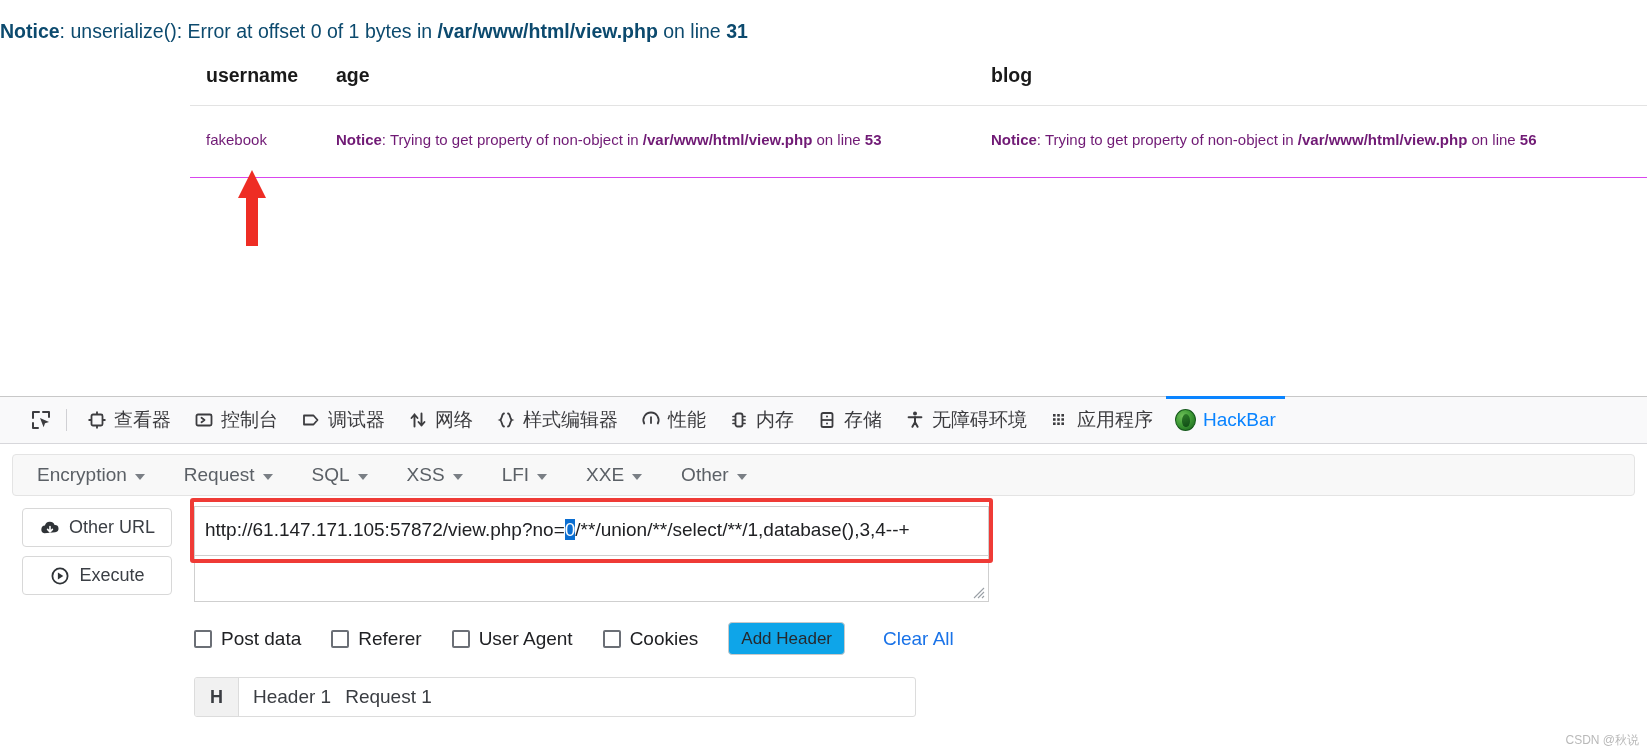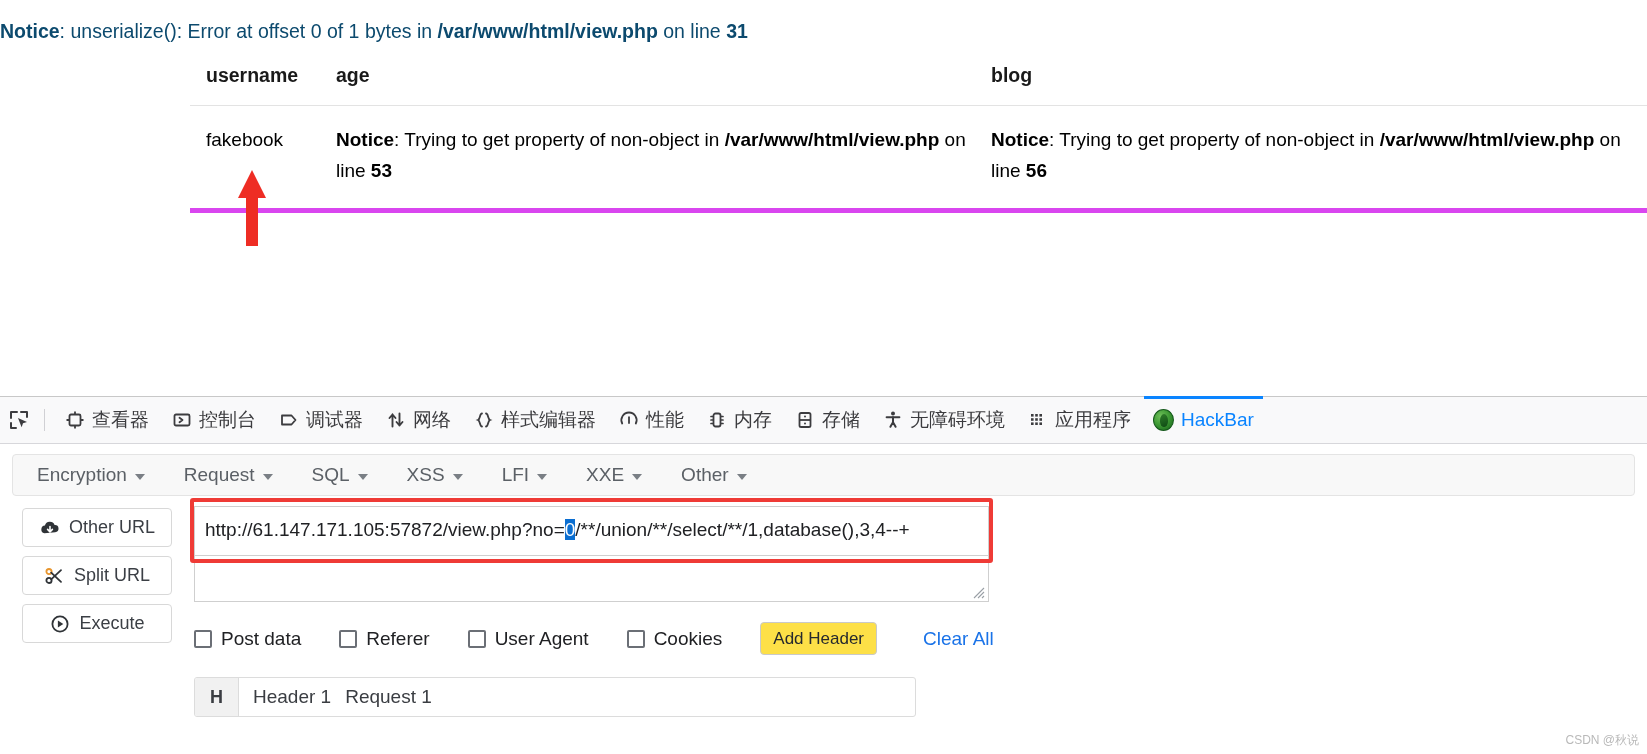--- a/index.html
+++ b/index.html
@@ -25,22 +25,22 @@
   .data-table {
     position: absolute; left: 190px; top: 58px; width: 1457px;
   }
   .tbl { width: 100%; border-collapse: collapse; }
   .tbl th {
     text-align: left; font-size: 19.5px; font-weight: bold; color: #1a1a1a;
     padding: 6px 0 18px 16px; border-bottom: 1px solid #e3e3e3;
     vertical-align: top; white-space: nowrap;
   }
   .tbl td {
-    font-size: 19px; color: #000000; vertical-align: top;
-    padding: 18px 0 22px 16px; border-bottom: 5px solid #d946ef;
+    font-size: 15px; color: #701a75; vertical-align: top;
+    padding: 18px 0 22px 16px; border-bottom: 1px solid #d946ef;
     line-height: 31px;
   }
   .col-username { width: 130px; }
   .col-age { width: 655px; }
   .col-blog { width: auto; }
   .cell-notice b { font-weight: bold; }
   .cell-notice { padding-right: 40px; }
 
   
   .arrow {
@@ -48,21 +48,21 @@
   }
 
   
   .devtools {
     position: absolute; left: 0; top: 396px; width: 1647px; height: 358px;
     background: #ffffff; border-top: 1px solid #c8c8c8;
   }
   .dt-tabbar {
     position: relative; height: 47px; background: #f9f9fa;
     border-bottom: 1px solid #d7d7db;
-    display: flex; align-items: center; padding-left: 2px;
+    display: flex; align-items: center; padding-left: 24px;
   }
   .dt-picker {
     width: 34px; height: 32px; display: flex; align-items: center; justify-content: center;
     cursor: pointer;
   }
   .dt-sep { width: 1px; height: 22px; background: #d0d0d4; margin: 0 8px; }
   .dt-tab {
     display: flex; align-items: center; gap: 7px;
     height: 47px; padding: 0 11px; cursor: pointer;
     font-size: 19px; color: #3c3c3f; white-space: nowrap;
@@ -125,30 +125,30 @@
     font-family: "Liberation Sans", sans-serif;
   }
   .sel { background: #0a6ed1; color: #fff; }
   .url-input2 {
     width: 795px; height: 47px; border: 1px solid #cfcfcf; background: #fff;
     position: relative;
   }
   .resize-grip { position: absolute; right: 3px; bottom: 2px; width: 14px; height: 14px; }
 
   .checkrow {
-    display: flex; align-items: center; gap: 8px; margin-top: 20px;
+    display: flex; align-items: center; gap: 0; margin-top: 20px;
   }
   .chk-item { display: flex; align-items: center; gap: 9px; margin-right: 30px; cursor: pointer; }
   .chk {
     width: 18px; height: 18px; border: 2px solid #6b6f76; border-radius: 2px; background: #fff;
   }
   .chk-label { font-size: 19px; color: #202124; white-space: nowrap; }
   .add-header {
     height: 33px; padding: 0 12px; border: 1px solid #c9c9c9; border-radius: 4px;
-    background: #fde047; font-size: 17px; color: #26292e; cursor: pointer;
+    background: #0ea5e9; font-size: 17px; color: #26292e; cursor: pointer;
     display: flex; align-items: center;
   }
   .clear-all {
     margin-left: 38px; font-size: 19px; color: #1a73e8; cursor: pointer;
   }
 
   .hdr-table {
     margin-top: 22px; width: 722px; border: 1px solid #dcdcdc; border-radius: 3px;
     display: flex; height: 40px; overflow: hidden; background: #fff;
   }
@@ -376,28 +376,20 @@
 
         <div class="hb-btncol">
           <div class="hb-btn">
             <svg width="22" height="18" viewBox="0 0 22 18">
               <path d="M5.4 14.2A3.9 3.9 0 0 1 5.9 6.5 5.1 5.1 0 0 1 15.6 6a3.6 3.6 0 0 1 .6 7.2z" fill="#2f3337"></path>
               <path d="M11 7.6v4.6M8.6 10.4L11 12.9l2.4-2.5" stroke="#fff" stroke-width="1.6" fill="none" stroke-linecap="round" stroke-linejoin="round"></path>
             </svg>
             <span>Other URL</span>
           </div>
           <div class="hb-btn">
-            <svg width="22" height="18" viewBox="0 0 22 18">
-              <circle cx="5" cy="13.4" r="2.6" fill="none" stroke="#2f3337" stroke-width="1.8"></circle>
-              <circle cx="5" cy="4.6" r="2.6" fill="none" stroke="#e8962f" stroke-width="1.8"></circle>
-              <path d="M7.2 12.3L17 3.2M7.2 5.7L17 14.8" stroke="#2f3337" stroke-width="1.8" stroke-linecap="round"></path>
-            </svg>
-            <span>Split URL</span>
-          </div>
-          <div class="hb-btn">
             <svg width="22" height="20" viewBox="0 0 22 20">
               <circle cx="11" cy="10" r="7.6" fill="none" stroke="#2f3337" stroke-width="1.8"></circle>
               <path d="M8.9 6.6l5.4 3.4-5.4 3.4z" fill="#2f3337"></path>
             </svg>
             <span>Execute</span>
           </div>
         </div>
 
         <div class="hb-right">
 

